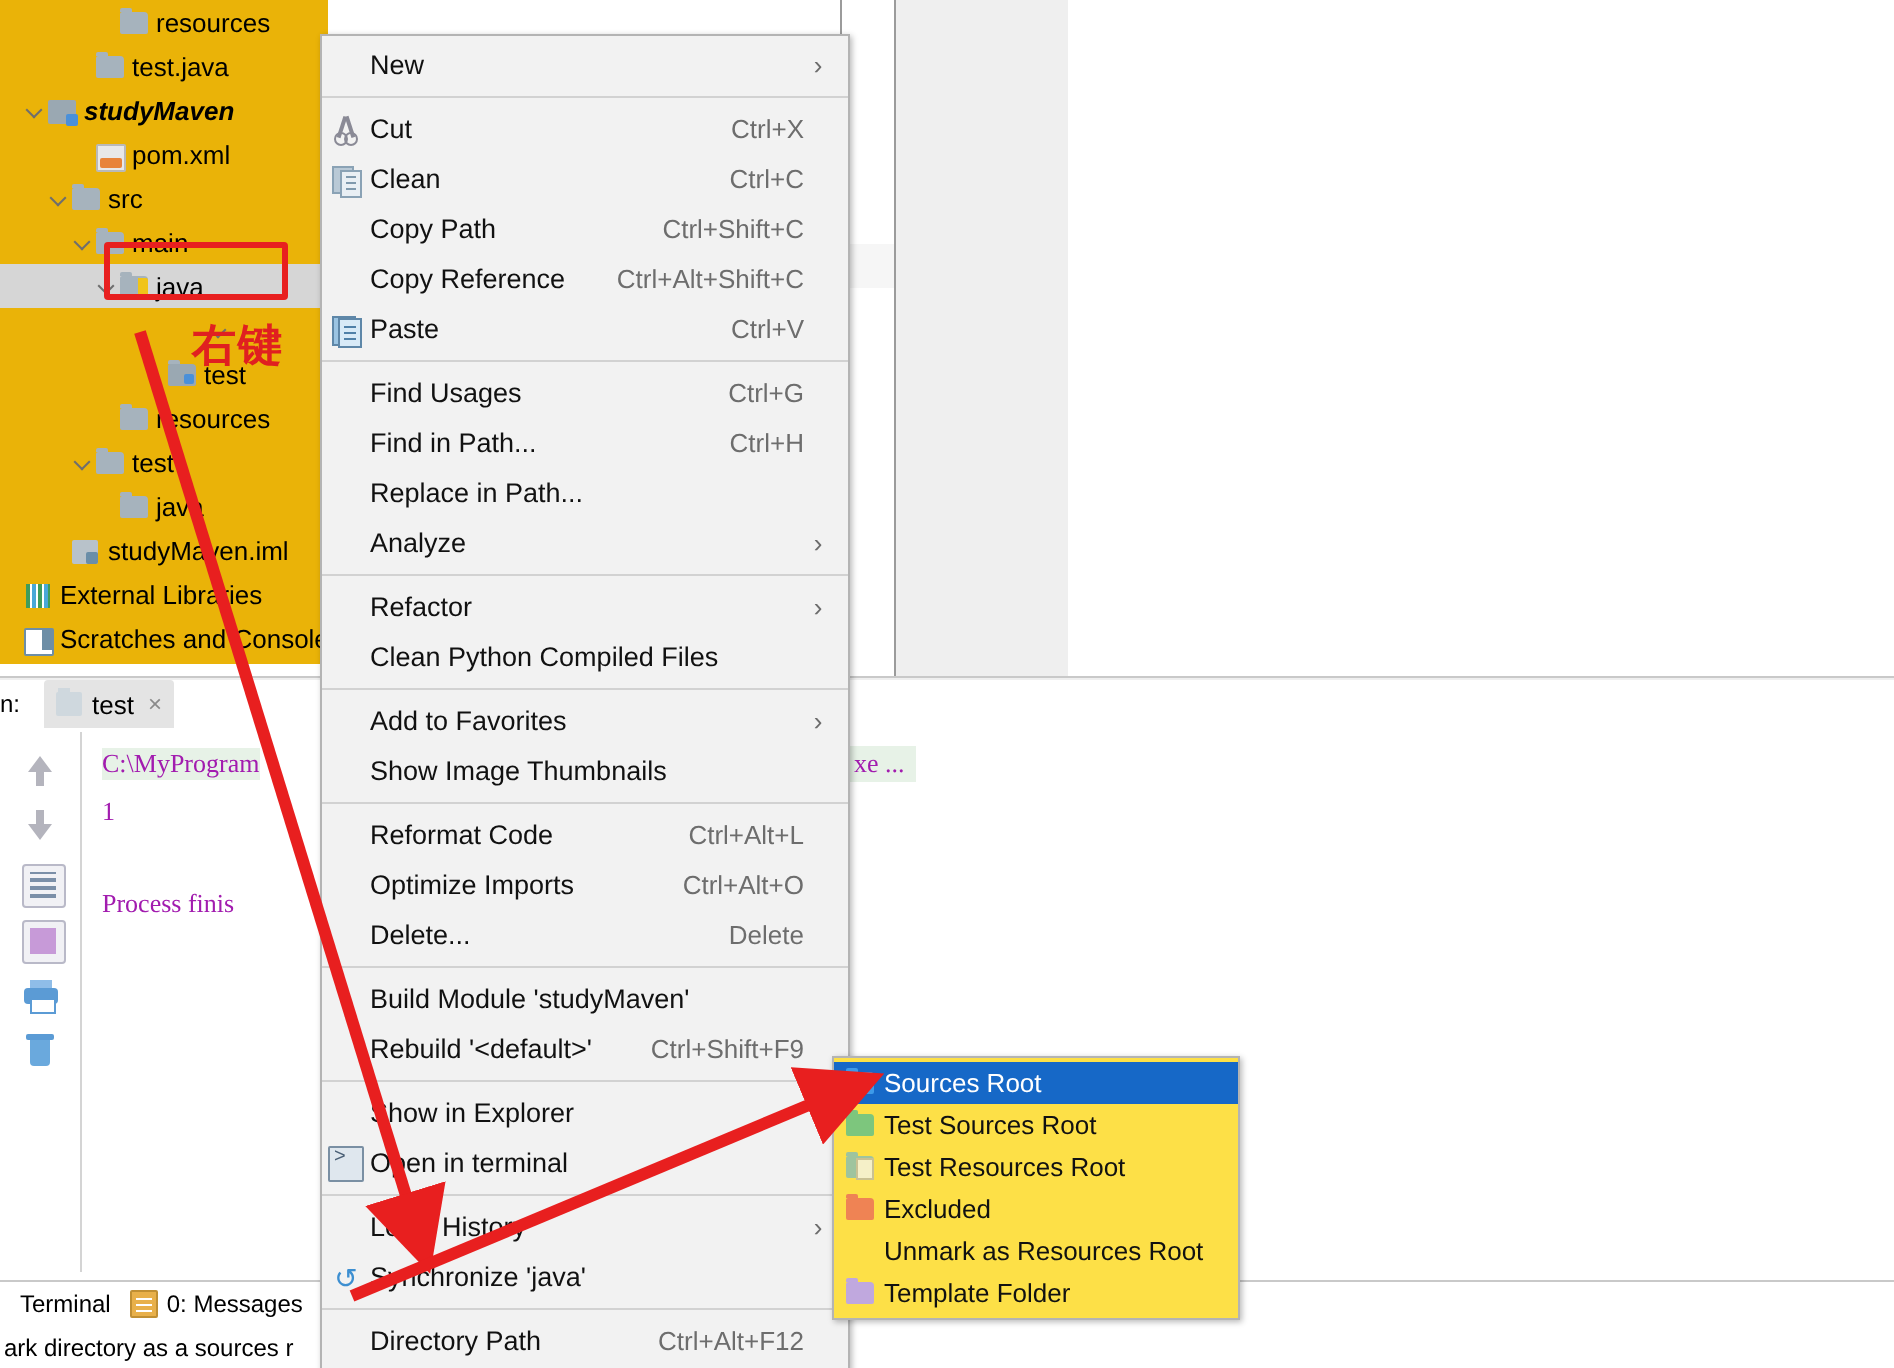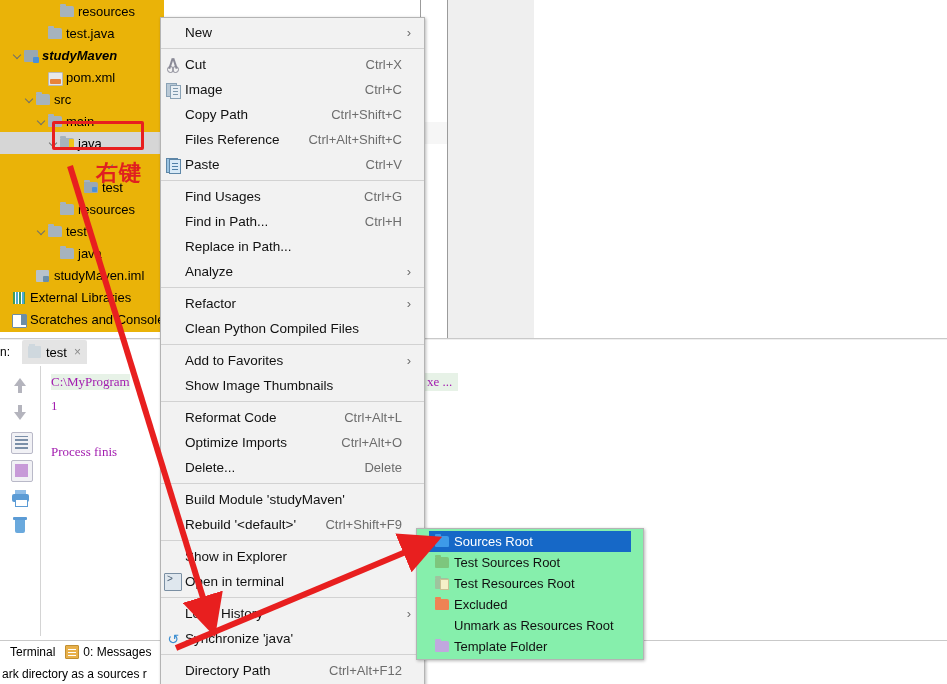--- a/index.html
+++ b/index.html
@@ -114,22 +114,22 @@
   .ico-paste .f{position:absolute;left:4px;top:2px;width:10px;height:13px;background:#d8eaf7;border:1px solid #5e87a8;}
   .ico-paste .f::after{content:"";position:absolute;left:2px;top:2px;right:2px;height:8px;
     background:repeating-linear-gradient(0deg,#4f80a8 0 1px,transparent 1px 3px);}
   .ico-term{border:1.4px solid #7a8fa3;background:#dfe7ee;border-radius:1px;}
   .ico-term::after{content:">";position:absolute;left:2px;top:-1px;font-size:10px;color:#4b6076;}
   .ico-sync{color:#3d8fd1;font-size:14px;line-height:16px;text-align:center;}
 
   
   #submenu{
     position:absolute;left:416px;top:528px;width:202px;
-    background:#86efac;border:1px solid #b4b4b4;
-    box-shadow:1px 1px 3px rgba(0,0,0,.28);padding:2px 12px;z-index:50;
+    background:#fde047;border:1px solid #b4b4b4;
+    box-shadow:1px 1px 3px rgba(0,0,0,.28);padding:2px 0;z-index:50;
   }
   .sub-item{height:21px;display:flex;align-items:center;padding:0 8px 0 0;cursor:default;}
   .sub-item .si-ico{width:25px;flex:0 0 25px;display:flex;align-items:center;justify-content:center;}
   .sub-item .si-label{font-size:13px;color:#111;white-space:nowrap;}
   .sub-item.highlight{background:#1668c7;}
   .sub-item.highlight .si-label{color:#ffffff;}
   .f-ico{width:14px;height:11px;border-radius:1px 2px 1px 1px;position:relative;display:inline-block;}
   .f-ico::before{content:"";position:absolute;left:0;top:-2px;width:6px;height:2px;border-radius:1px 1px 0 0;background:inherit;}
   .f-blue{background:#3d9ae8;}
   .f-green{background:#7dc67d;}
@@ -367,33 +367,33 @@
       <span class="mi-accel">Ctrl+X</span>
       <span class="mi-arrow"></span>
     </div>
     <div class="menu-item">
       <span class="mi-ico">
         <span class="ico-copy">
           <i class="b"></i>
           <i class="f"></i>
         </span>
       </span>
-      <span class="mi-label">Image</span>
+      <span class="mi-label">Clean</span>
       <span class="mi-accel">Ctrl+C</span>
       <span class="mi-arrow"></span>
     </div>
     <div class="menu-item">
       <span class="mi-ico"></span>
       <span class="mi-label">Copy Path</span>
       <span class="mi-accel">Ctrl+Shift+C</span>
       <span class="mi-arrow"></span>
     </div>
     <div class="menu-item">
       <span class="mi-ico"></span>
-      <span class="mi-label">Files Reference</span>
+      <span class="mi-label">Copy Reference</span>
       <span class="mi-accel">Ctrl+Alt+Shift+C</span>
       <span class="mi-arrow"></span>
     </div>
     <div class="menu-item">
       <span class="mi-ico">
         <span class="ico-paste">
           <i class="b"></i>
           <i class="f"></i>
         </span>
       </span>

